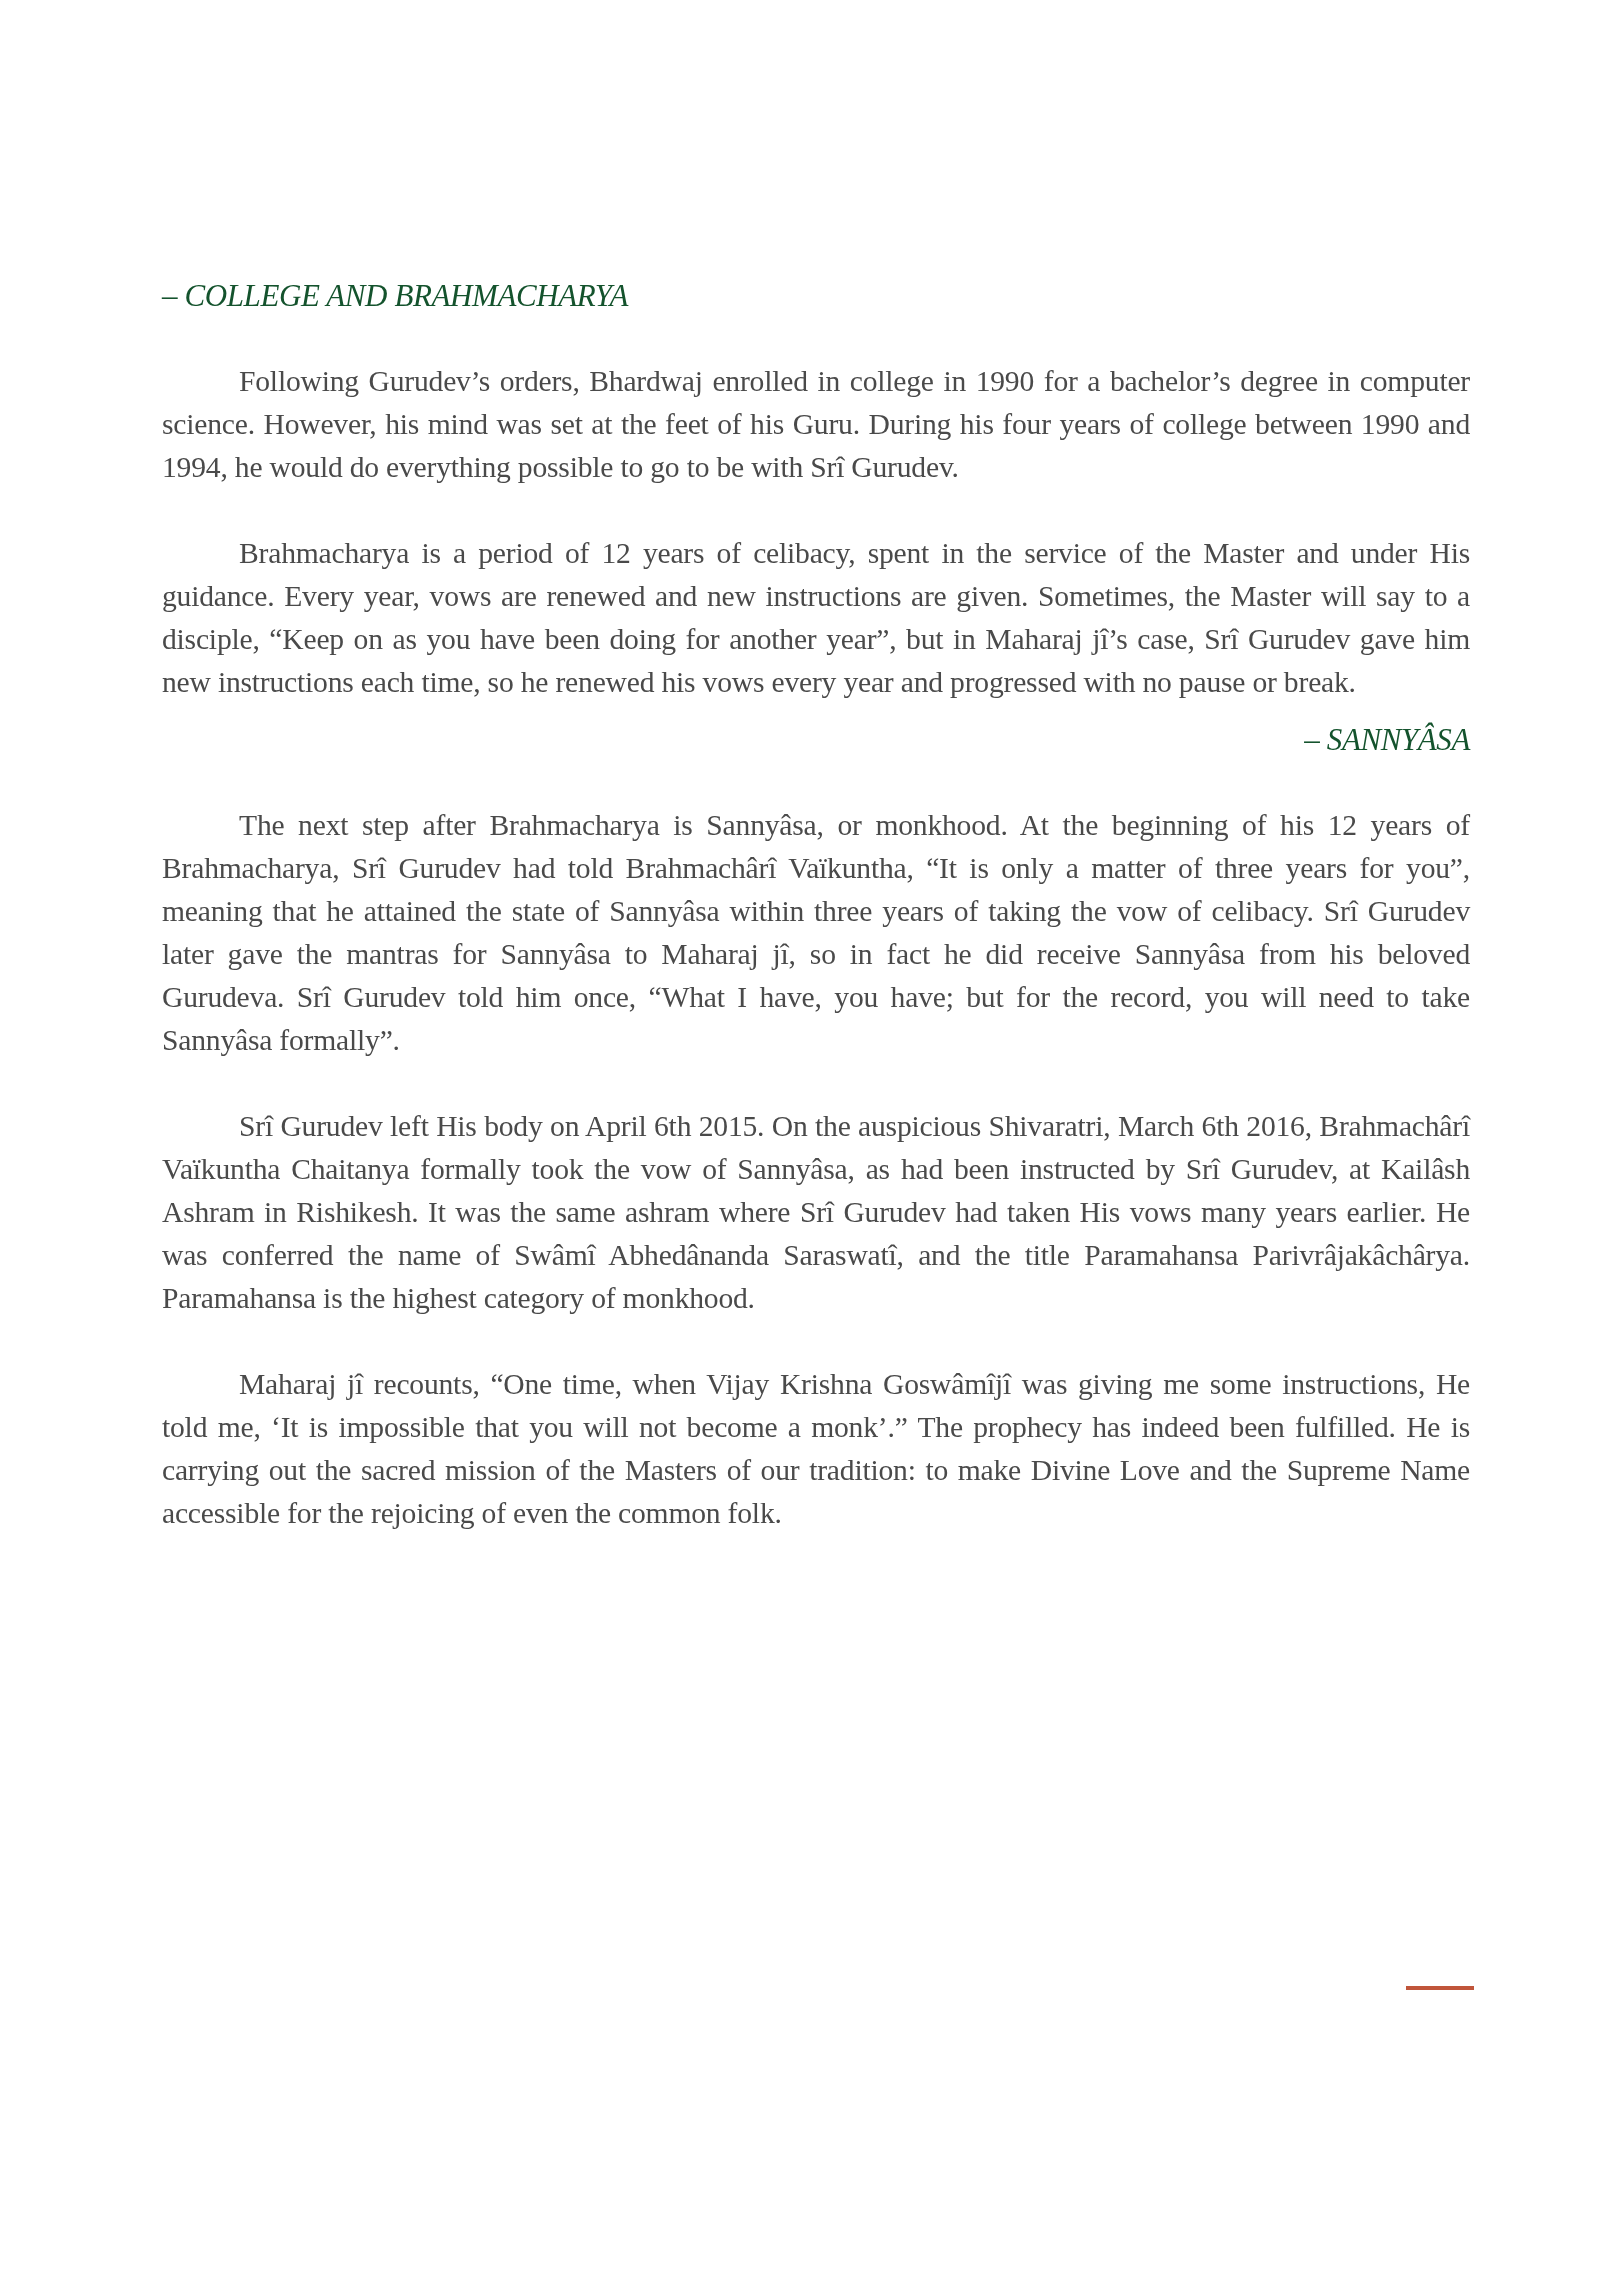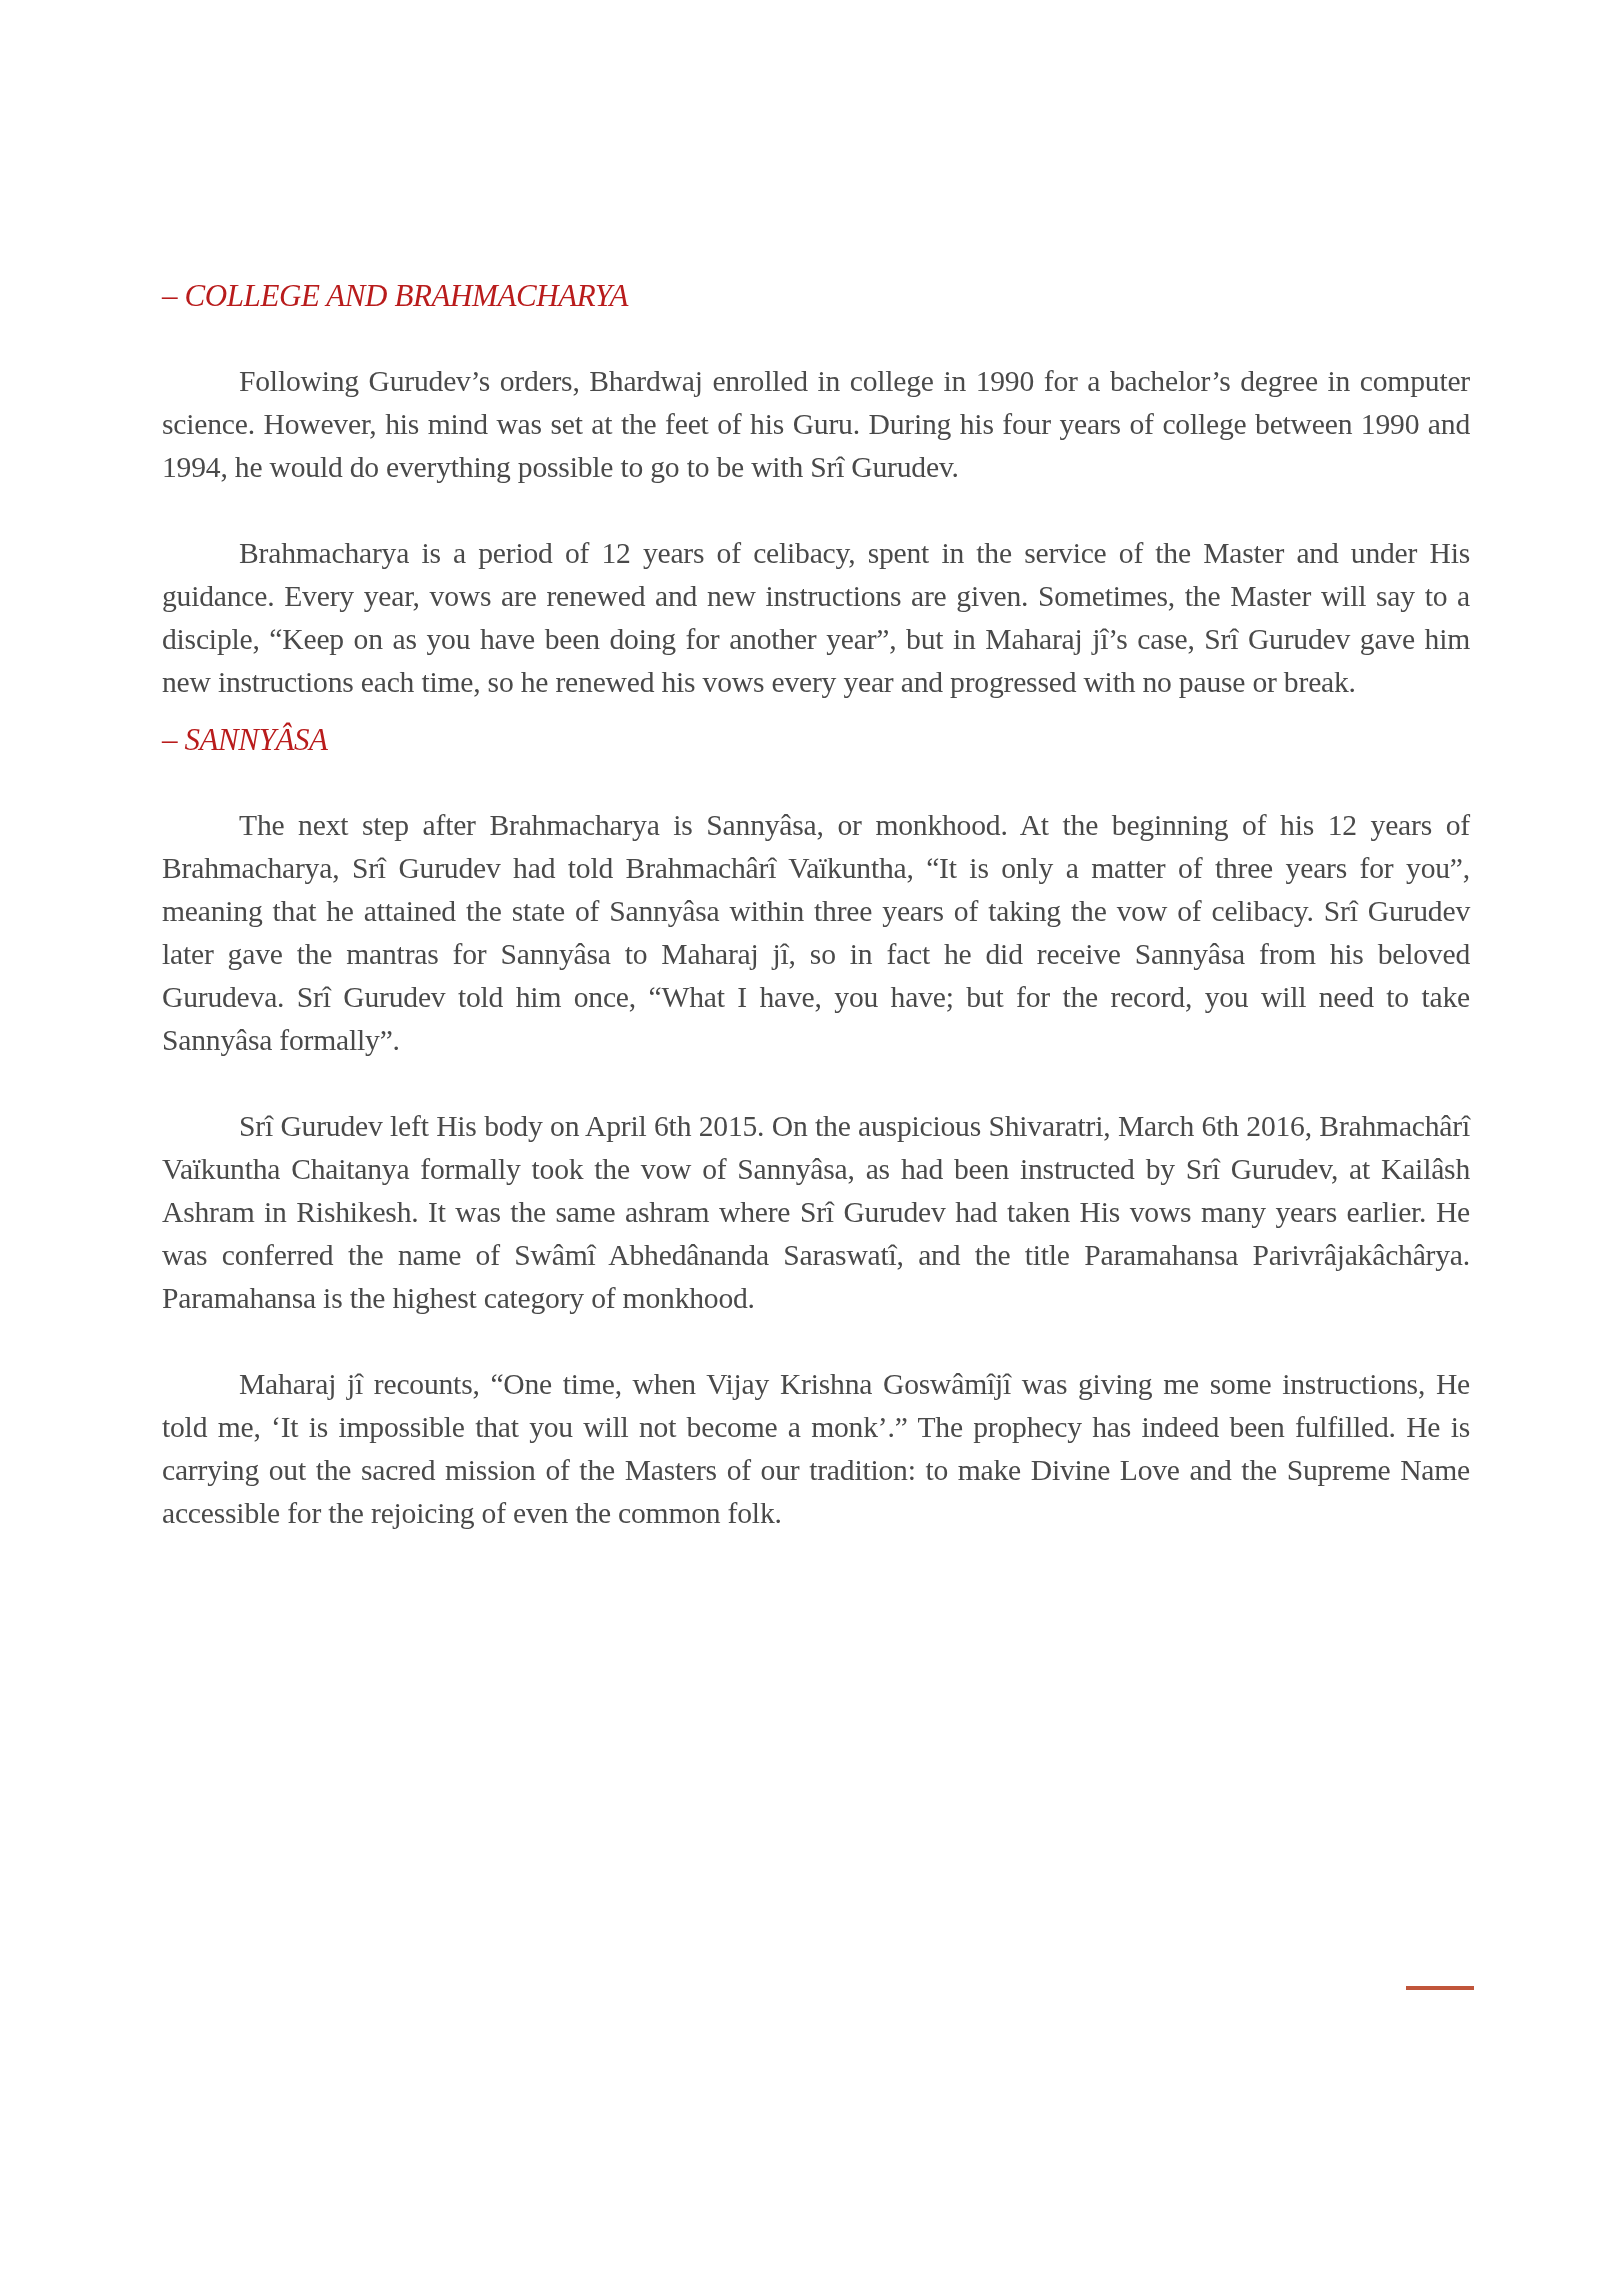--- a/index.html
+++ b/index.html
@@ -16,29 +16,30 @@
     .page {
       position: absolute;
       left: 162px;
       top: 274px;
       width: 1308px;
       font-family: "Liberation Serif", "DejaVu Serif", serif;
       color: #4a4a4a;
     }
     .section-heading {
       font-style: italic;
-      color: #b91c1c;
+      color: #14532d;
       font-size: 31px;
       line-height: 43px;
       margin: 0 0 43px 0;
       letter-spacing: -0.4px;
       font-weight: normal;
     }
     .section-heading.second {
       margin-top: 7px;
+      text-align: right;
     }
     .para {
       font-size: 29.6px;
       line-height: 43px;
       text-align: justify;
       text-indent: 77px;
       margin: 0 0 43px 0;
       letter-spacing: -0.2px;
       font-family: Liberation Serif, serif;
     }

